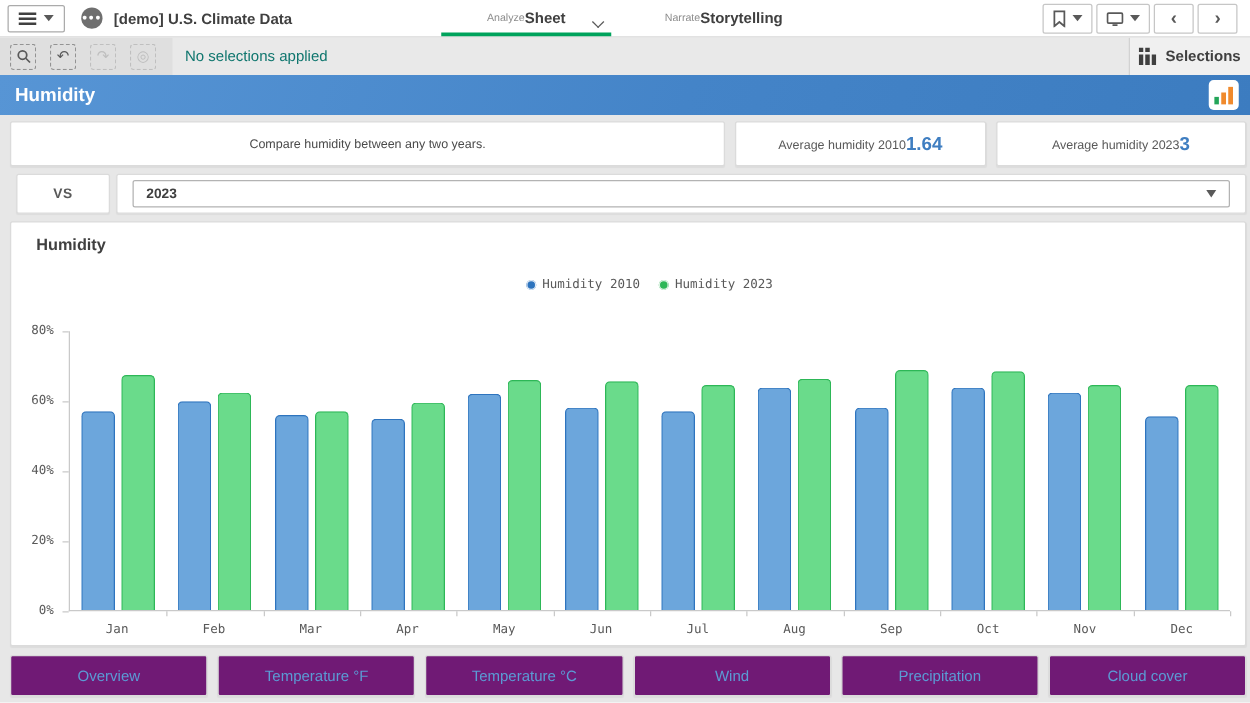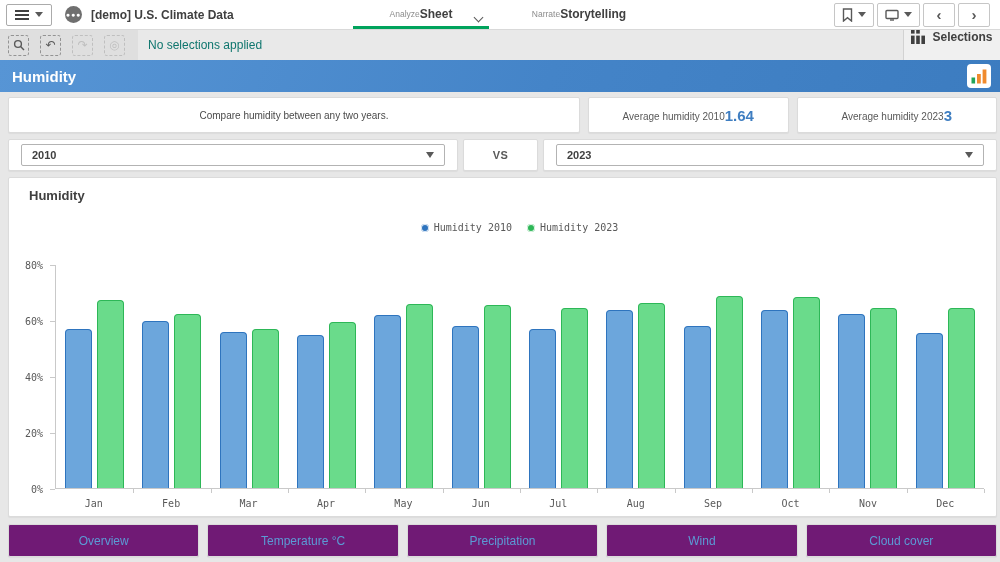--- a/index.html
+++ b/index.html
@@ -26,21 +26,21 @@
   .tb-btn svg { display:block; }
   .tb-chevrons { font-size:15px; font-weight:bold; color:#595959; line-height:1; }
 
   
   .selection-bar { height:30px; background:#DFDFDF; display:flex; align-items:stretch; }
   .sel-icons { display:flex; align-items:center; gap:11px; padding:0 13px 0 8px; }
   .sel-icon { width:21px; height:21px; border:1px dashed #939393; border-radius:3px; color:#595959; font-size:12px; line-height:1; display:flex; align-items:center; justify-content:center; cursor:pointer; background:transparent; }
   .sel-icon.disabled { border-color:#BFBFBF; color:#BFBFBF; cursor:default; }
   .sel-message-area { flex:1; background:#E9E9E9; display:flex; align-items:center; padding-left:10px; }
   .sel-message { font-size:12px; color:#0f766e; }
-  .sel-right { width:97px; background:#F0F0F0; border-left:1px solid #D2D2D2; display:flex; justify-content:center; gap:7px; cursor:pointer; }
+  .sel-right { width:97px; background:#F0F0F0; border-left:1px solid #D2D2D2; display:flex; align-items:center; justify-content:center; gap:7px; cursor:pointer; }
   .sel-right .label { font-size:12px; font-weight:bold; color:#404040; }
 
   
   .sheet-header { height:32px; background:linear-gradient(110deg,#5795D5 0%,#4484C8 55%,#3C7CC0 100%); display:flex; align-items:center; padding:0 9px 0 12px; }
   .sheet-title { flex:1; font-size:15px; font-weight:bold; color:#fff; }
   .sheet-icon { width:24px; height:24px; background:#fff; border-radius:4px; display:flex; align-items:center; justify-content:center; }
 
   
   .card { background:#fff; border:1px solid #DBDBDB; border-radius:2px; box-shadow:0 1px 1px rgba(0,0,0,0.05); }
 
@@ -186,26 +186,20 @@
     <span class="kpi-label">Average humidity 2010</span>
     <span class="kpi-value">1.64</span>
   </div>
   <div class="card kpi-card">
     <span class="kpi-label">Average humidity 2023</span>
     <span class="kpi-value">3</span>
   </div>
 </div>
 
 <div class="selector-row">
-  <div class="card dd-card">
-    <div class="dropdown">
-      <span class="value">2010</span>
-      <span class="dd-caret"></span>
-    </div>
-  </div>
   <div class="card vs-card">
     <span class="vs-label">VS</span>
   </div>
   <div class="card dd-card right">
     <div class="dropdown">
       <span class="value">2023</span>
       <span class="dd-caret"></span>
     </div>
   </div>
 </div>
@@ -295,17 +289,18 @@
       <span class="x-label">Aug</span>
       <span class="x-label">Sep</span>
       <span class="x-label">Oct</span>
       <span class="x-label">Nov</span>
       <span class="x-label">Dec</span>
     </div>
 </div>
 
 <nav class="bottom-nav">
     <button class="nav-btn">Overview</button>
+    <button class="nav-btn">Temperature °F</button>
     <button class="nav-btn">Temperature °C</button>
+    <button class="nav-btn">Wind</button>
     <button class="nav-btn">Precipitation</button>
-    <button class="nav-btn">Wind</button>
     <button class="nav-btn">Cloud cover</button>
   </nav>
 
 </body></html>

